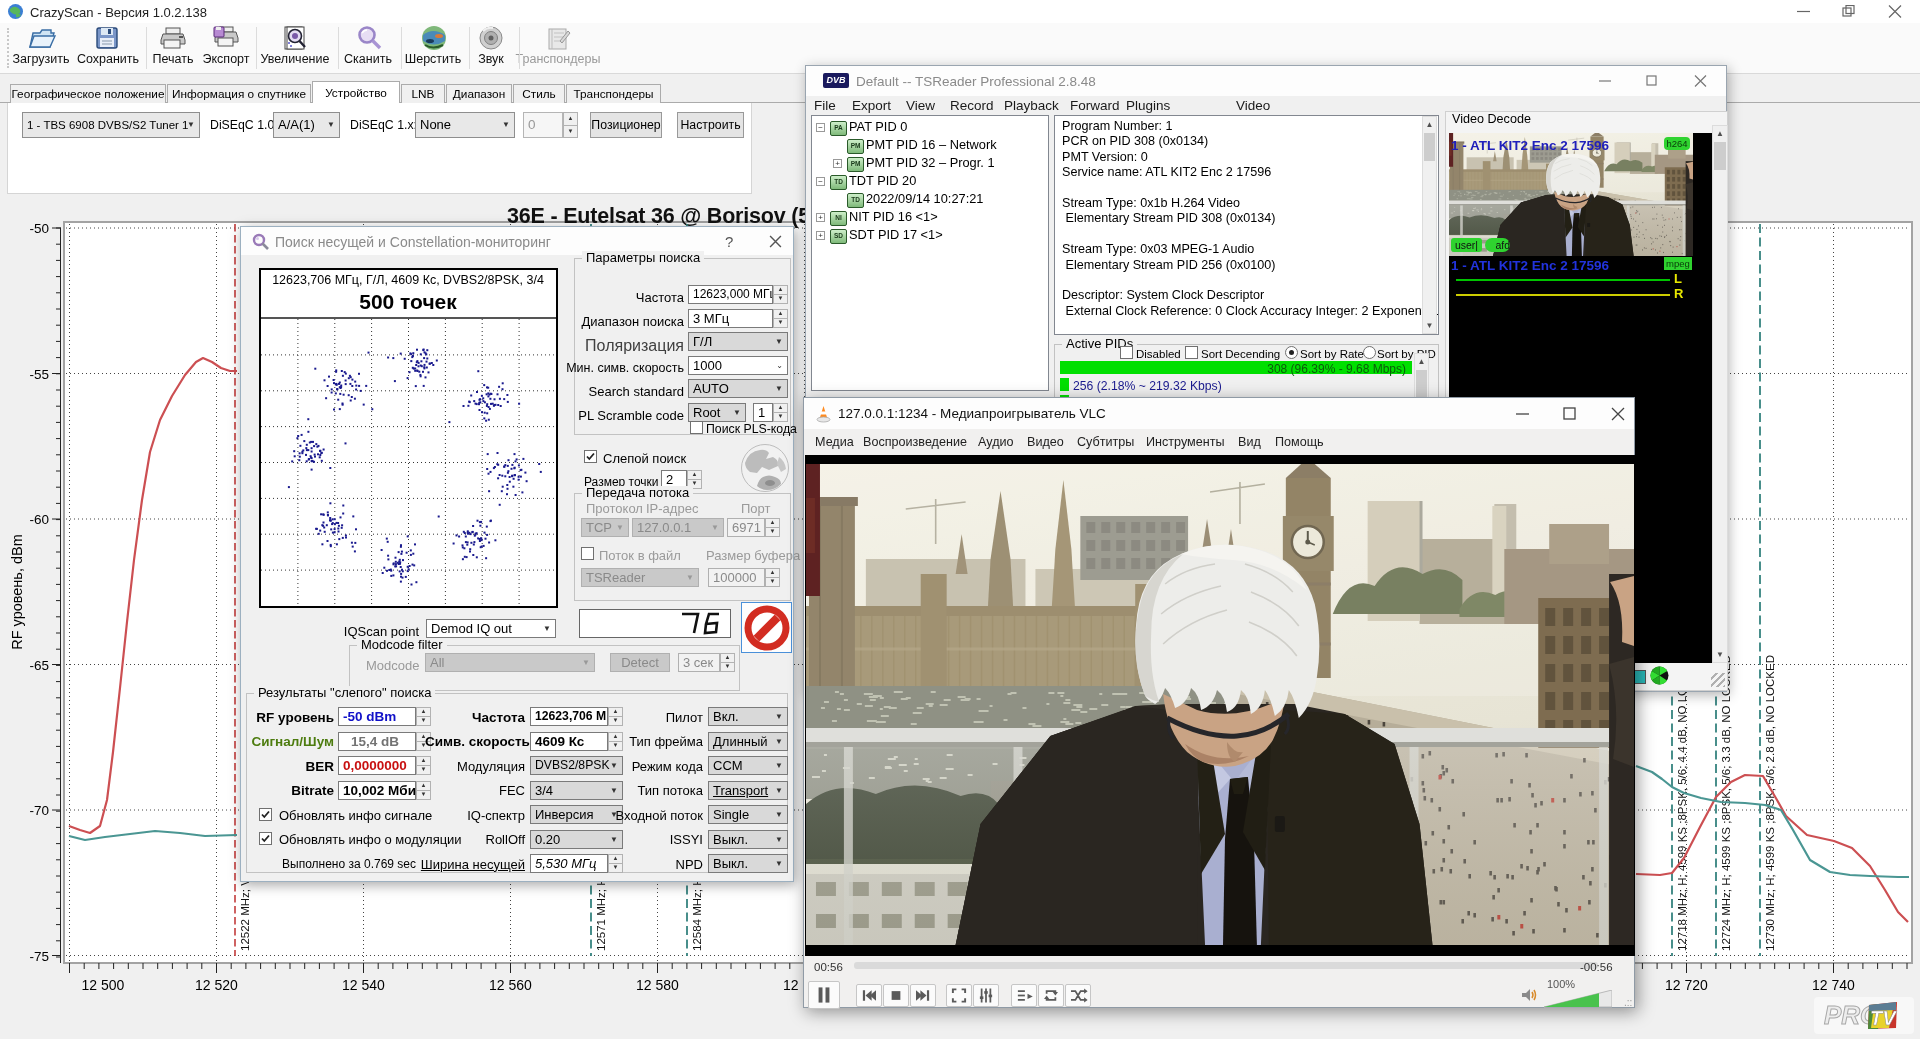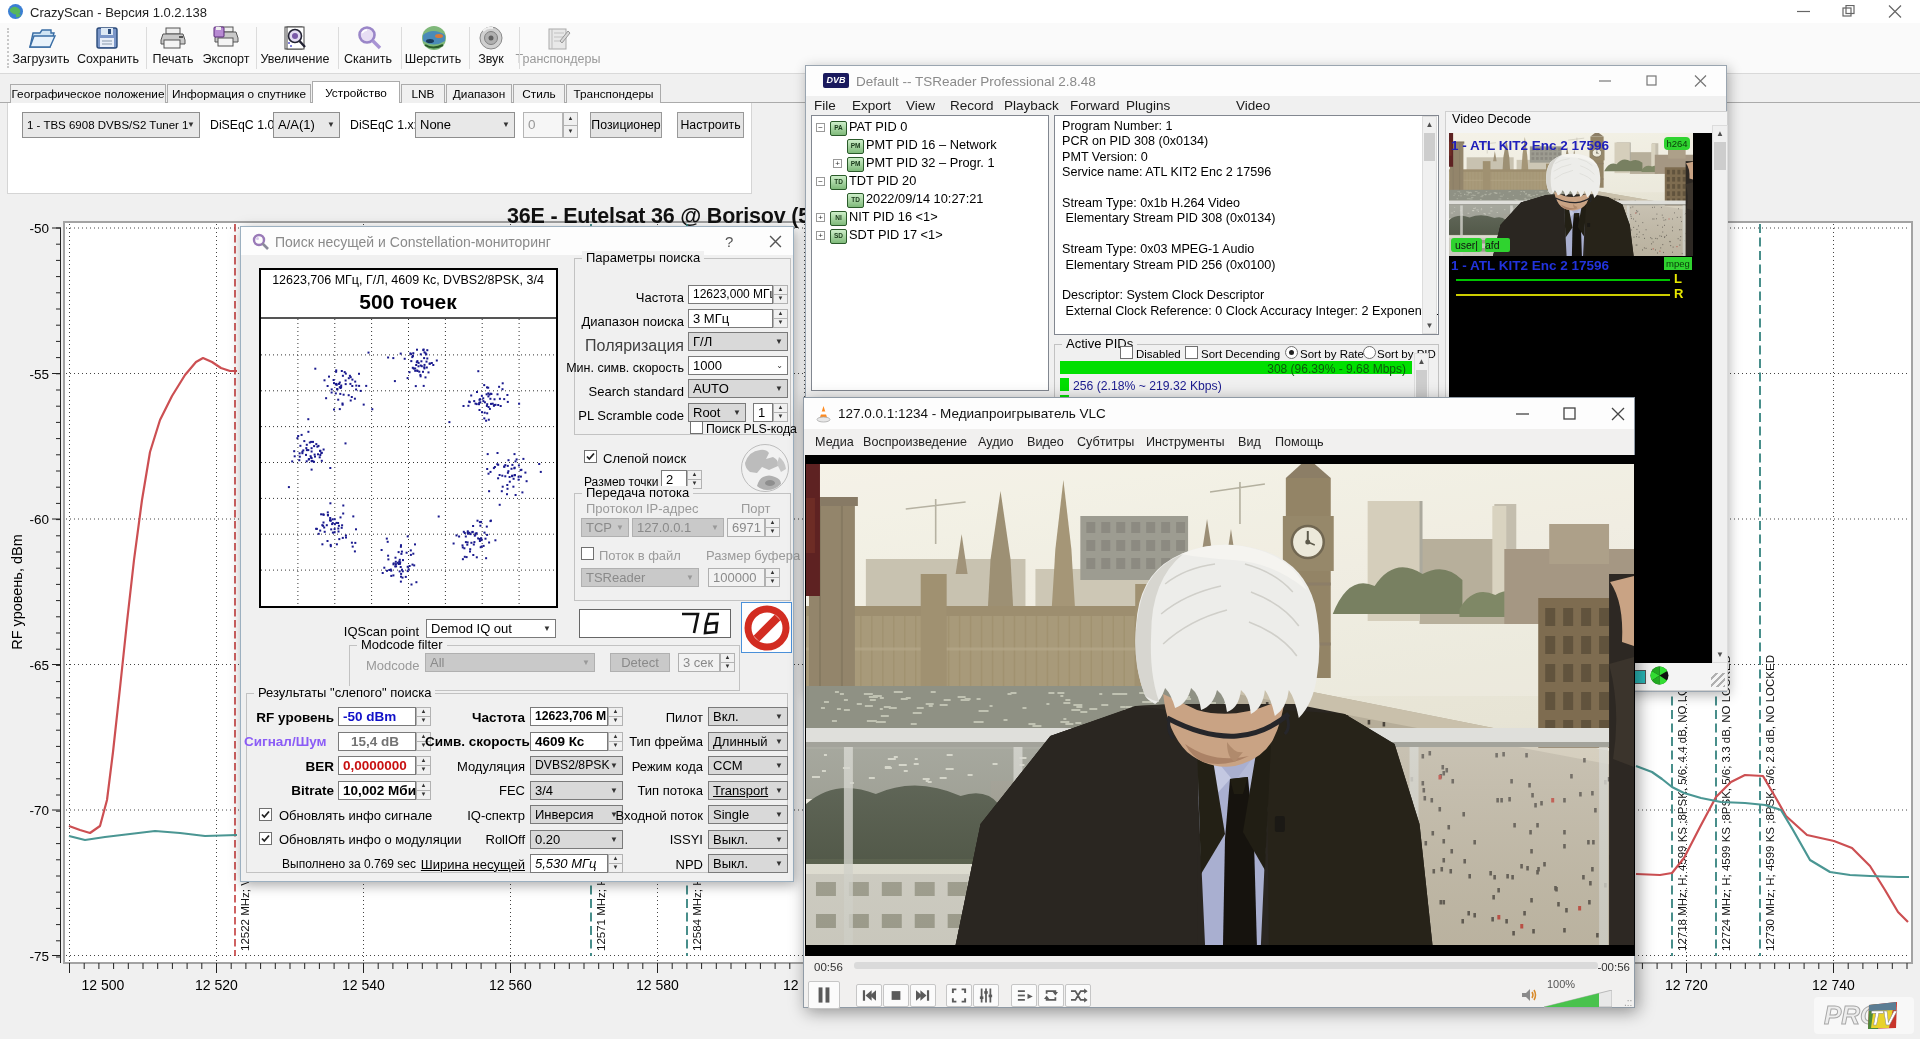--- a/index.html
+++ b/index.html
@@ -1520,21 +1520,21 @@
         <div style="position:absolute;left:0;top:9.0px;width:13px;height:8.0px;background:#f0f0f0;border:1px solid #b2b2b2;font-size:6px;color:#333;text-align:center;line-height:7.5px;">▼</div>
       </div>
 <div style="position:absolute;left:5px;top:466px;width:542px;height:180px;border:1px solid #c2c2c2;box-sizing:border-box;"></div>
       <div style="position:absolute;left:13px;top:459px;background:#f0f0f0;padding:0 4px;font-size:13px;color:#000;line-height:14px;white-space:nowrap;">Результаты "слепого" поиска</div>
 <div style="position:absolute;top:483.5px;font-size:13.5px;color:#000;white-space:nowrap;line-height:1;font-weight:bold;left:3px;width:90px;text-align:right;">RF уровень</div>
 <div style="position:absolute;left:97px;top:480.0px;width:78px;height:19px;background:#fff;border:1px solid #7a7a7a;box-sizing:border-box;font-size:13.5px;color:#1010c8;line-height:17px;padding:0 4px;white-space:nowrap;overflow:hidden;font-weight:bold;">-50 dBm</div>
       <div style="position:absolute;left:175px;top:480.0px;width:15px;height:19px;">
         <div style="position:absolute;left:0;top:0;width:13px;height:8.0px;background:#f0f0f0;border:1px solid #b2b2b2;font-size:6px;color:#333;text-align:center;line-height:7.5px;">▲</div>
         <div style="position:absolute;left:0;top:9.0px;width:13px;height:8.0px;background:#f0f0f0;border:1px solid #b2b2b2;font-size:6px;color:#333;text-align:center;line-height:7.5px;">▼</div>
       </div>
-<div style="position:absolute;top:508px;font-size:13.5px;color:#8b5cf6;white-space:nowrap;line-height:1;font-weight:bold;left:3px;width:90px;text-align:left;">Сигнал/Шум</div>
+<div style="position:absolute;top:508px;font-size:13.5px;color:#4d7c0f;white-space:nowrap;line-height:1;font-weight:bold;left:3px;width:90px;text-align:right;">Сигнал/Шум</div>
 <div style="position:absolute;left:97px;top:504.5px;width:78px;height:19px;background:#fff;border:1px solid #7a7a7a;box-sizing:border-box;font-size:13.5px;color:#737373;line-height:17px;padding:0 12px;white-space:nowrap;overflow:hidden;font-weight:bold;">15,4 dB</div>
       <div style="position:absolute;left:175px;top:504.5px;width:15px;height:19px;">
         <div style="position:absolute;left:0;top:0;width:13px;height:8.0px;background:#f0f0f0;border:1px solid #b2b2b2;font-size:6px;color:#333;text-align:center;line-height:7.5px;">▲</div>
         <div style="position:absolute;left:0;top:9.0px;width:13px;height:8.0px;background:#f0f0f0;border:1px solid #b2b2b2;font-size:6px;color:#333;text-align:center;line-height:7.5px;">▼</div>
       </div>
 <div style="position:absolute;top:532.5px;font-size:13.5px;color:#000;white-space:nowrap;line-height:1;font-weight:bold;left:3px;width:90px;text-align:right;">BER</div>
 <div style="position:absolute;left:97px;top:529.0px;width:78px;height:19px;background:#fff;border:1px solid #7a7a7a;box-sizing:border-box;font-size:13.5px;color:#c81010;line-height:17px;padding:0 4px;white-space:nowrap;overflow:hidden;font-weight:bold;">0,0000000</div>
       <div style="position:absolute;left:175px;top:529.0px;width:15px;height:19px;">
         <div style="position:absolute;left:0;top:0;width:13px;height:8.0px;background:#f0f0f0;border:1px solid #b2b2b2;font-size:6px;color:#333;text-align:center;line-height:7.5px;">▲</div>
         <div style="position:absolute;left:0;top:9.0px;width:13px;height:8.0px;background:#f0f0f0;border:1px solid #b2b2b2;font-size:6px;color:#333;text-align:center;line-height:7.5px;">▼</div>
@@ -1680,21 +1680,21 @@
       </div>
 <div style="position:absolute;left:639px;top:45px;width:283px;height:580px;background:#f4f4f4;border:1px solid #d0d0d0;box-sizing:border-box;"></div>
 <div style="position:absolute;top:47px;font-size:12.6px;color:#000;white-space:nowrap;line-height:1;left:646px;">Video Decode</div>
 <div style="position:absolute;left:643px;top:67px;width:263px;height:530px;background:#000;"></div>
 <svg width="244" height="123" style="position:absolute;left:643px;top:67px">
         <use href="#scene" width="244" height="123"></use>
       </svg>
 <div style="position:absolute;top:73px;font-size:13.5px;color:#2020bb;white-space:nowrap;line-height:1;font-weight:bold;left:645px;">1 - ATL KIT2 Enc 2 17596</div>
 <div style="position:absolute;left:858px;top:71px;width:26px;height:13px;background:#2fd32f;border-radius:4px;font-size:9.5px;color:#0a3a0a;text-align:center;line-height:13px;">h264</div>
 <div style="position:absolute;left:645px;top:172px;width:31px;height:14px;background:#2fd32f;border-radius:3px;font-size:10.5px;color:#111;text-align:center;line-height:14px;">user|</div>
-<div style="position:absolute;left:679px;top:172px;width:25px;height:14px;background:#2fd32f;border-radius:2px;font-size:10.5px;color:#111;text-align:left;line-height:14px;">afd</div>
+<div style="position:absolute;left:679px;top:172px;width:25px;height:14px;background:#2fd32f;border-radius:7px;font-size:10.5px;color:#111;text-align:right;line-height:14px;">afd</div>
 <div style="position:absolute;top:193px;font-size:13.5px;color:#2233dd;white-space:nowrap;line-height:1;font-weight:bold;left:645px;">1 - ATL KIT2 Enc 2 17596</div>
 <div style="position:absolute;left:858px;top:191px;width:28px;height:13px;background:#2fd32f;border-radius:0;font-size:9.5px;color:#0a3a0a;text-align:center;line-height:13px;">mpeg</div>
 <div style="position:absolute;left:650px;top:213px;width:214px;height:1.5px;background:#00c400;"></div>
 <div style="position:absolute;top:206px;font-size:13px;color:#e8e800;white-space:nowrap;line-height:1;font-weight:bold;left:868px;">L</div>
 <div style="position:absolute;left:650px;top:228px;width:214px;height:1.5px;background:#cdcd00;"></div>
 <div style="position:absolute;top:221px;font-size:13px;color:#e8e800;white-space:nowrap;line-height:1;font-weight:bold;left:868px;">R</div>
 <div style="position:absolute;left:906px;top:59px;width:16px;height:538px;background:#f0f0f0;border:1px solid #dcdcdc;box-sizing:border-box;">
         <div style="position:absolute;left:0;top:0;width:100%;height:15px;font-size:8px;color:#505050;text-align:center;line-height:15px;">▲</div>
         <div style="position:absolute;left:0;bottom:0;width:100%;height:15px;font-size:8px;color:#505050;text-align:center;line-height:15px;">▼</div>
         <div style="position:absolute;left:1px;top:16px;width:12px;height:28px;background:#cdcdcd;"></div>
@@ -1730,21 +1730,21 @@
 <div style="position:absolute;top:38px;font-size:12.6px;color:#222;white-space:nowrap;line-height:1;left:273px;">Субтитры</div>
 <div style="position:absolute;top:38px;font-size:12.6px;color:#222;white-space:nowrap;line-height:1;left:342px;">Инструменты</div>
 <div style="position:absolute;top:38px;font-size:12.6px;color:#222;white-space:nowrap;line-height:1;left:434px;">Вид</div>
 <div style="position:absolute;top:38px;font-size:12.6px;color:#222;white-space:nowrap;line-height:1;left:471px;">Помощь</div>
 <div style="position:absolute;left:1px;top:57px;width:830px;height:501px;background:#000;"></div>
 <svg width="828" height="481" style="position:absolute;left:2px;top:66px">
         <use href="#scene" width="828" height="481"></use>
       </svg>
 <div style="position:absolute;top:564px;font-size:11.5px;color:#333;white-space:nowrap;line-height:1;left:10px;">00:56</div>
 <div style="position:absolute;left:50px;top:564px;width:744px;height:7px;background:#dadada;border-radius:3px;"></div>
-<div style="position:absolute;top:564px;font-size:11.5px;color:#333;white-space:nowrap;line-height:1;left:776px;width:50px;text-align:right;">-00:56</div>
+<div style="position:absolute;top:564px;font-size:11.5px;color:#333;white-space:nowrap;line-height:1;left:776px;width:50px;text-align:left;">-00:56</div>
 <div style="position:absolute;left:4px;top:583px;width:32px;height:28px;background:#fbfbfb;border:1px solid #c6c6c6;border-radius:2px;box-sizing:border-box;"><svg width="100%" height="100%" viewBox="0 0 24 24">
           <rect x="7" y="5" width="3.6" height="14" fill="#5a5a5a"></rect>
           <rect x="13.4" y="5" width="3.6" height="14" fill="#5a5a5a"></rect>
         </svg></div>
 <div style="position:absolute;left:52px;top:586px;width:26px;height:23px;background:#fbfbfb;border:1px solid #c6c6c6;border-radius:2px;box-sizing:border-box;"><svg width="100%" height="100%" viewBox="0 0 24 24">
           <rect x="5" y="6" width="2.5" height="12" fill="#5a5a5a"></rect>
           <polygon points="15,6 8,12 15,18" fill="#5a5a5a"></polygon>
           <polygon points="20,6 13,12 20,18" fill="#5a5a5a"></polygon>
         </svg></div>
 <div style="position:absolute;left:79px;top:586px;width:26px;height:23px;background:#fbfbfb;border:1px solid #c6c6c6;border-radius:2px;box-sizing:border-box;"><svg width="100%" height="100%" viewBox="0 0 24 24">

